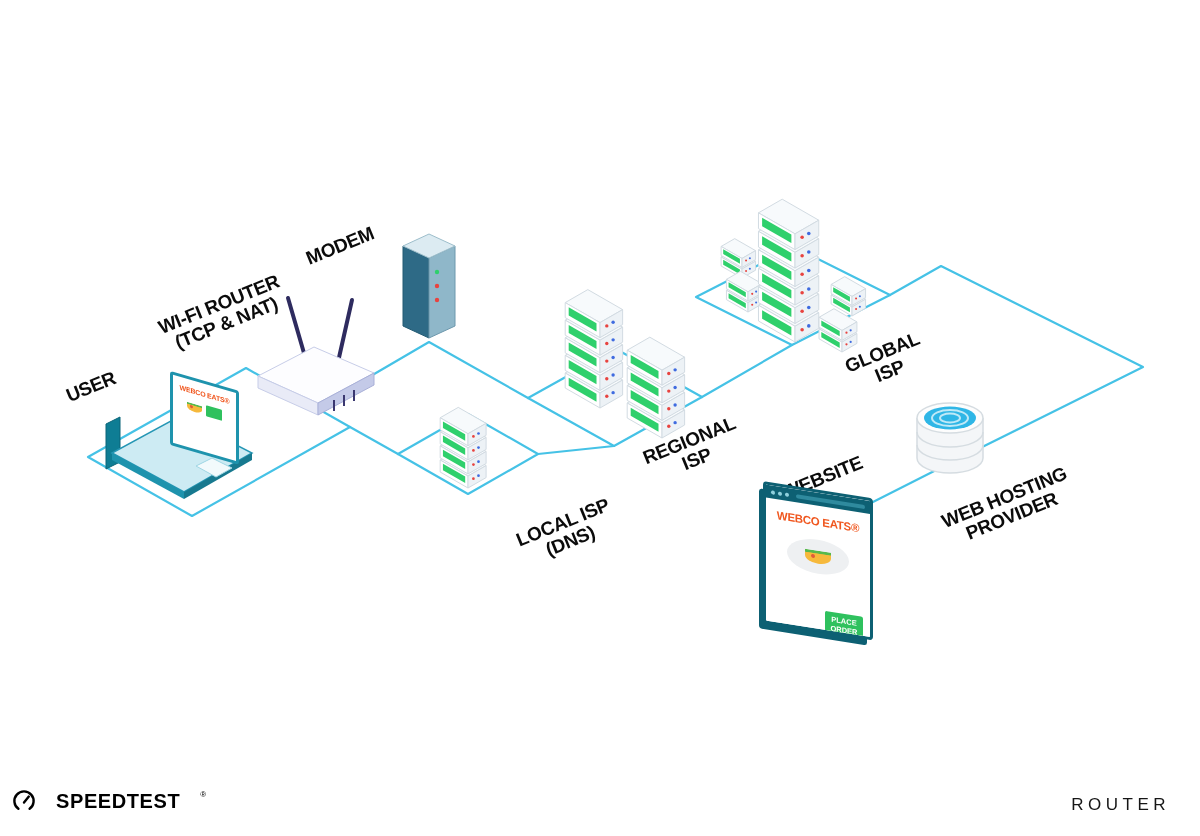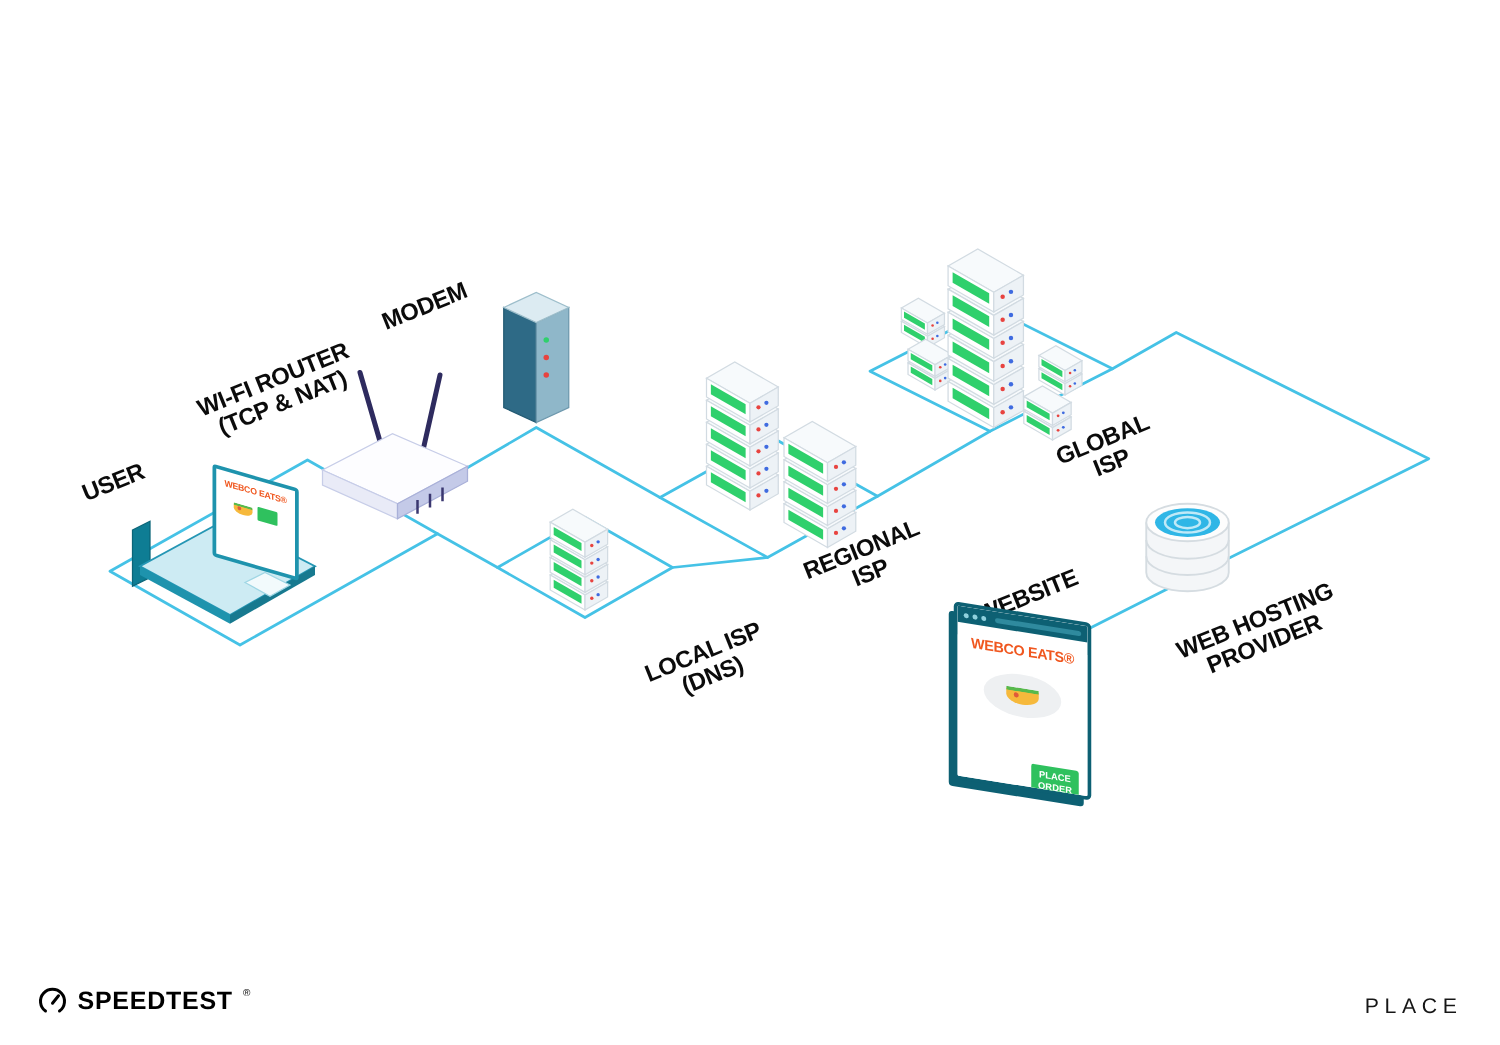--- a/index.html
+++ b/index.html
@@ -24,21 +24,21 @@
   
   .browser{position:absolute;z-index:2;left:763px;top:481px;width:110px;height:142px;transform:skewY(9deg);transform-origin:top left;background:#fff;border:3px solid #0d6073;border-radius:4px;box-shadow:-5px 7px 0 -1px #0d6073;overflow:hidden}
   .b-chrome{height:13px;background:#0d6073;display:flex;align-items:center;gap:3px;padding:0 5px}
   .b-chrome .dot{width:4px;height:4px;border-radius:50%;background:#8fd0dd;display:inline-block}
   .b-chrome .bar{margin-left:4px;flex:1;height:4px;background:#2f8a9e;border-radius:2px}
   .b-body{position:relative;height:129px;background:#fff}
   .b-brand{color:#f0571f;font-weight:700;font-size:11.5px;text-align:center;margin-top:10px;letter-spacing:-0.3px}
   .b-plate{width:62px;height:34px;background:#eef0f2;border-radius:50%;margin:12px auto 0;display:flex;align-items:center;justify-content:center}
   .b-btn{position:absolute;right:7px;bottom:9px;width:38px;height:26px;background:#2fc15e;color:#fff;font-size:7.5px;font-weight:700;text-align:center;line-height:1.25;padding:3px 2px 0;border-radius:2px}
   
-  .st-logo{position:absolute;left:30px;top:789px;display:flex;align-items:flex-start;gap:8px;z-index:3}
+  .st-logo{position:absolute;left:12px;top:789px;display:flex;align-items:flex-start;gap:20px;z-index:3}
   .st-text{font-size:20px;font-weight:700;letter-spacing:0.6px;color:#000;line-height:24px}
   .st-logo sup{font-size:8px;line-height:10px;margin-top:1px}
   .ookla{position:absolute;right:30px;top:795px;font-size:17px;letter-spacing:4.5px;color:#161616;font-weight:500;z-index:3}
 </style>
 </head>
 <body>
 
 <div class="stage">
 
 
@@ -325,15 +325,15 @@
   </div>
 
   <div class="st-logo">
     <svg width="24" height="24" viewBox="0 0 24 24">
       <path d="M6.4 19.8 A9.6 9.6 0 1 1 17.6 19.8" stroke="#000" stroke-width="2.4" fill="none" stroke-linecap="round"></path>
       <line x1="12" y1="13.6" x2="16.8" y2="7.6" stroke="#000" stroke-width="2.4" stroke-linecap="round"></line>
     </svg>
     <span class="st-text">SPEEDTEST</span>
     <sup>®</sup>
   </div>
-  <div class="ookla">PLACE</div>
+  <div class="ookla">ROUTER</div>
 
 </div>
 
 </body></html>

